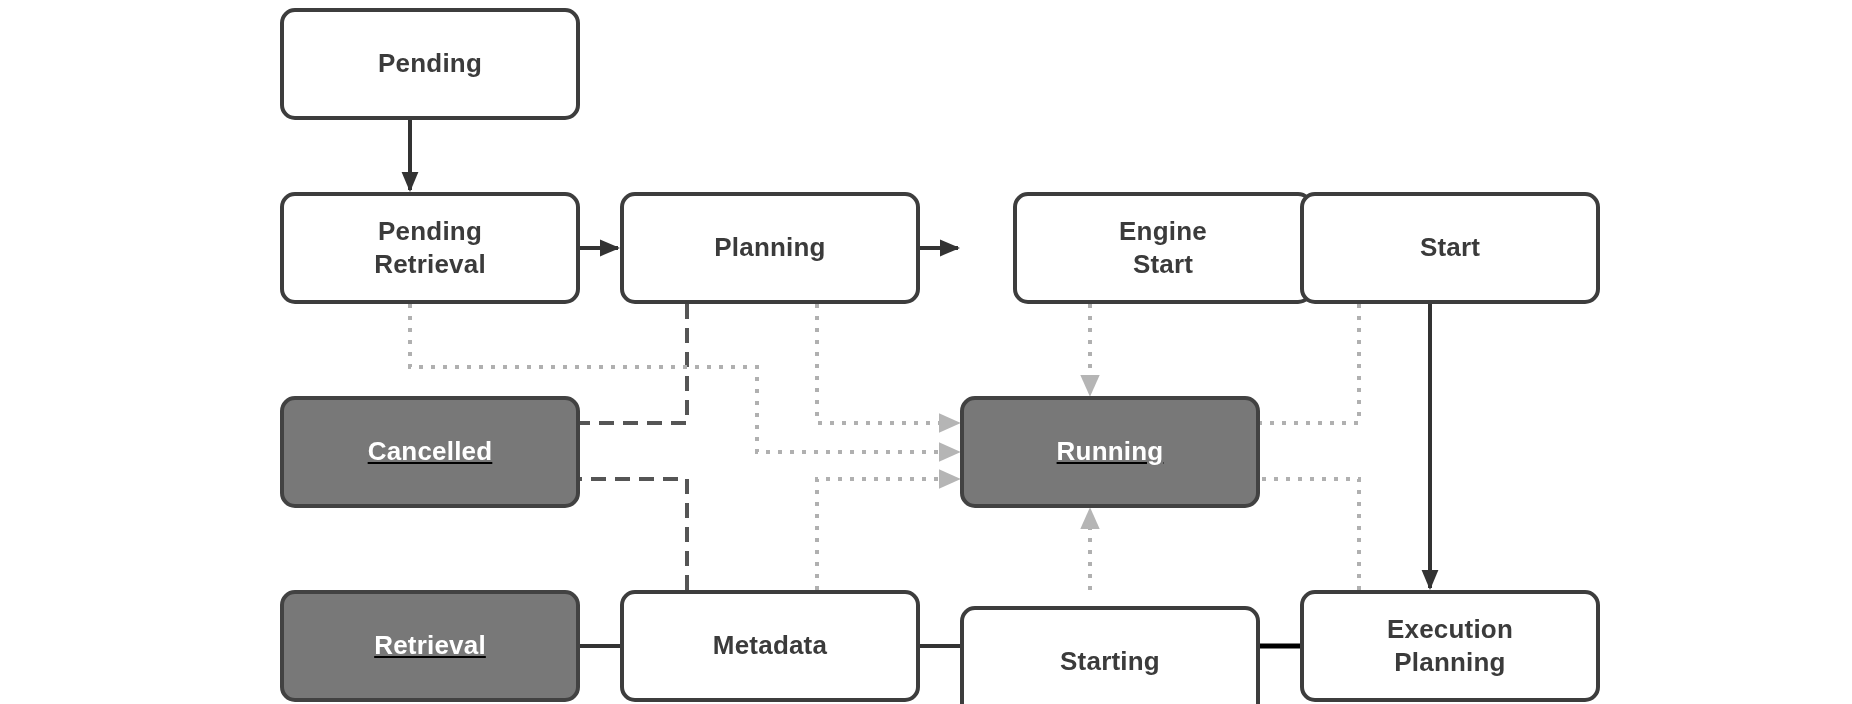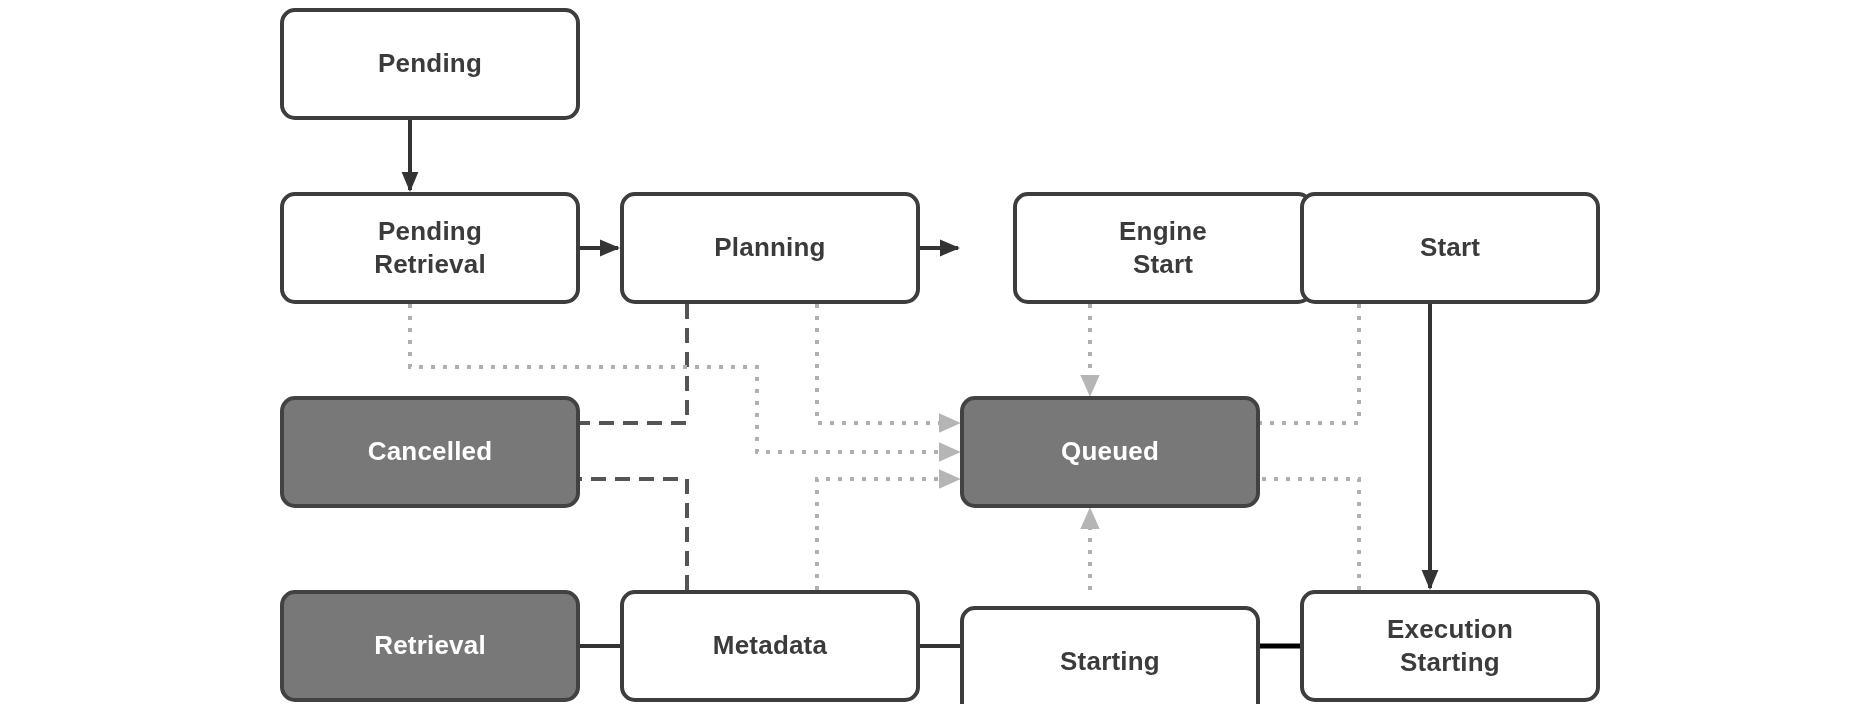--- a/index.html
+++ b/index.html
@@ -16,20 +16,21 @@
     width:300px;height:112px;
     box-sizing:border-box;
     background:var(--node-fill,#fff);
     border:4px solid var(--node-border,#3d3d3d);
     border-radius:15px;
     display:flex;align-items:center;justify-content:center;
   }
   .node.terminal{
     background:var(--terminal-fill,#787878);
     border-color:var(--terminal-border,#424242);
+    text-decoration:underline;
   }
   .node-label{
     font-size:26px;font-weight:bold;
     color:var(--node-text,#3b3b3b);
     text-align:center;white-space:pre-line;line-height:1.28;
     letter-spacing:.2px;
   }
   .node.terminal .node-label{color:var(--terminal-text,#fff);}
   path.edge{fill:none;stroke-width:4px;stroke-linecap:butt;stroke-linejoin:miter;}
   path.edge.solid{stroke:var(--edge-solid,#333);}
@@ -89,29 +90,29 @@
         <span class="node-label">Engine
 Start</span>
       </div>
       <div class="node" style="left: 1300px; top: 192px;">
         <span class="node-label">Start</span>
       </div>
       <div class="node terminal" style="left: 280px; top: 396px;">
         <span class="node-label">Cancelled</span>
       </div>
       <div class="node terminal" style="left: 960px; top: 396px;">
-        <span class="node-label">Queued</span>
+        <span class="node-label">Running</span>
       </div>
       <div class="node terminal" style="left: 280px; top: 590px;">
         <span class="node-label">Retrieval</span>
       </div>
       <div class="node" style="left: 620px; top: 590px;">
         <span class="node-label">Metadata</span>
       </div>
       <div class="node" style="left: 960px; top: 590px; margin-top: 16px;">
         <span class="node-label">Starting</span>
       </div>
       <div class="node" style="left: 1300px; top: 590px;">
         <span class="node-label">Execution
-Starting</span>
+Planning</span>
       </div>
     </div>
 </div>
 
 </body></html>

